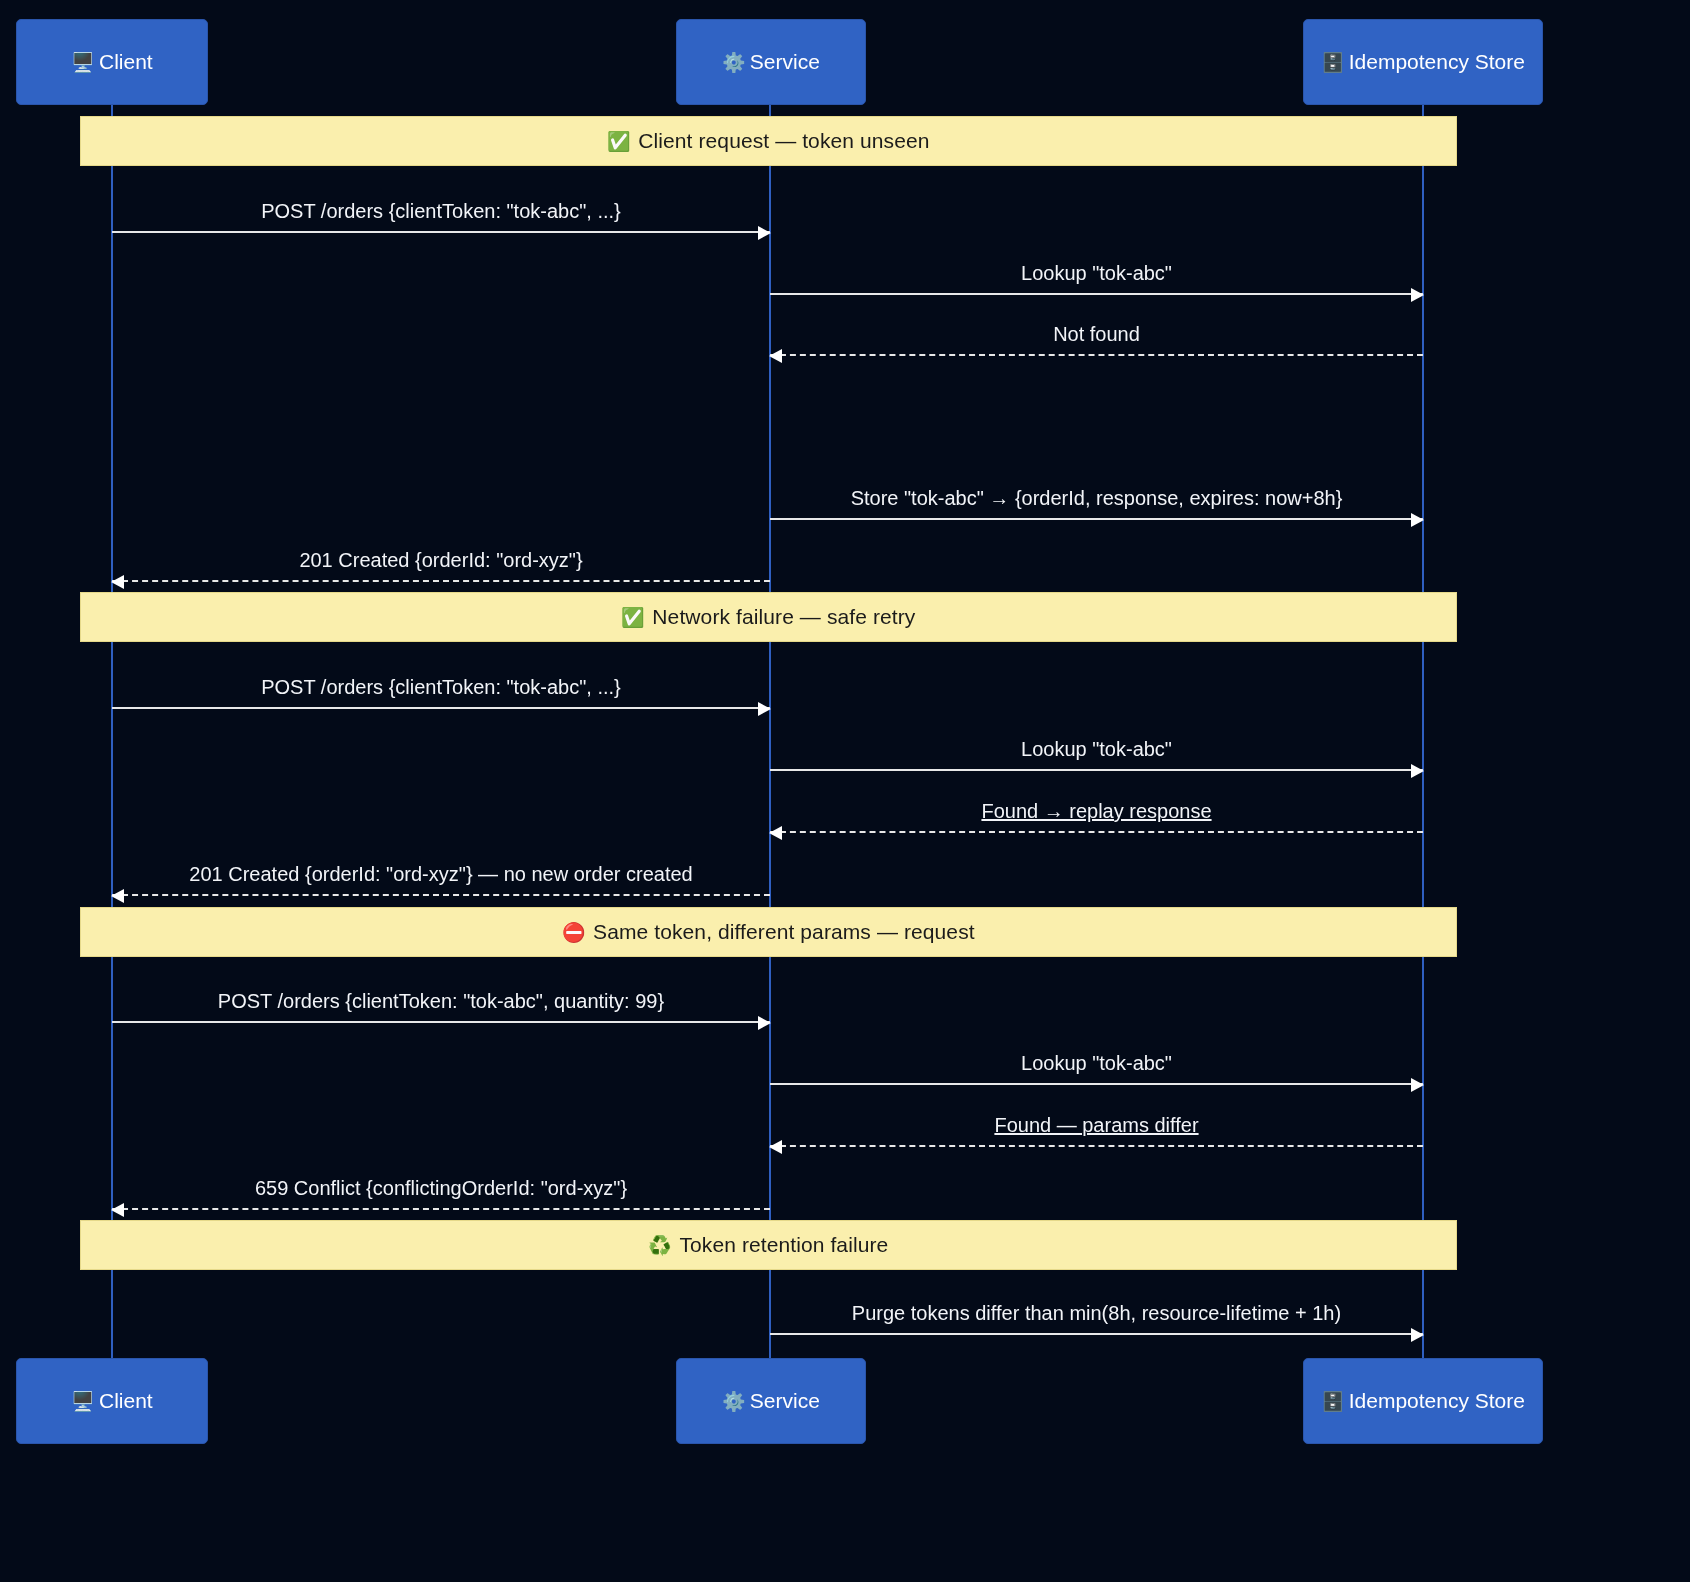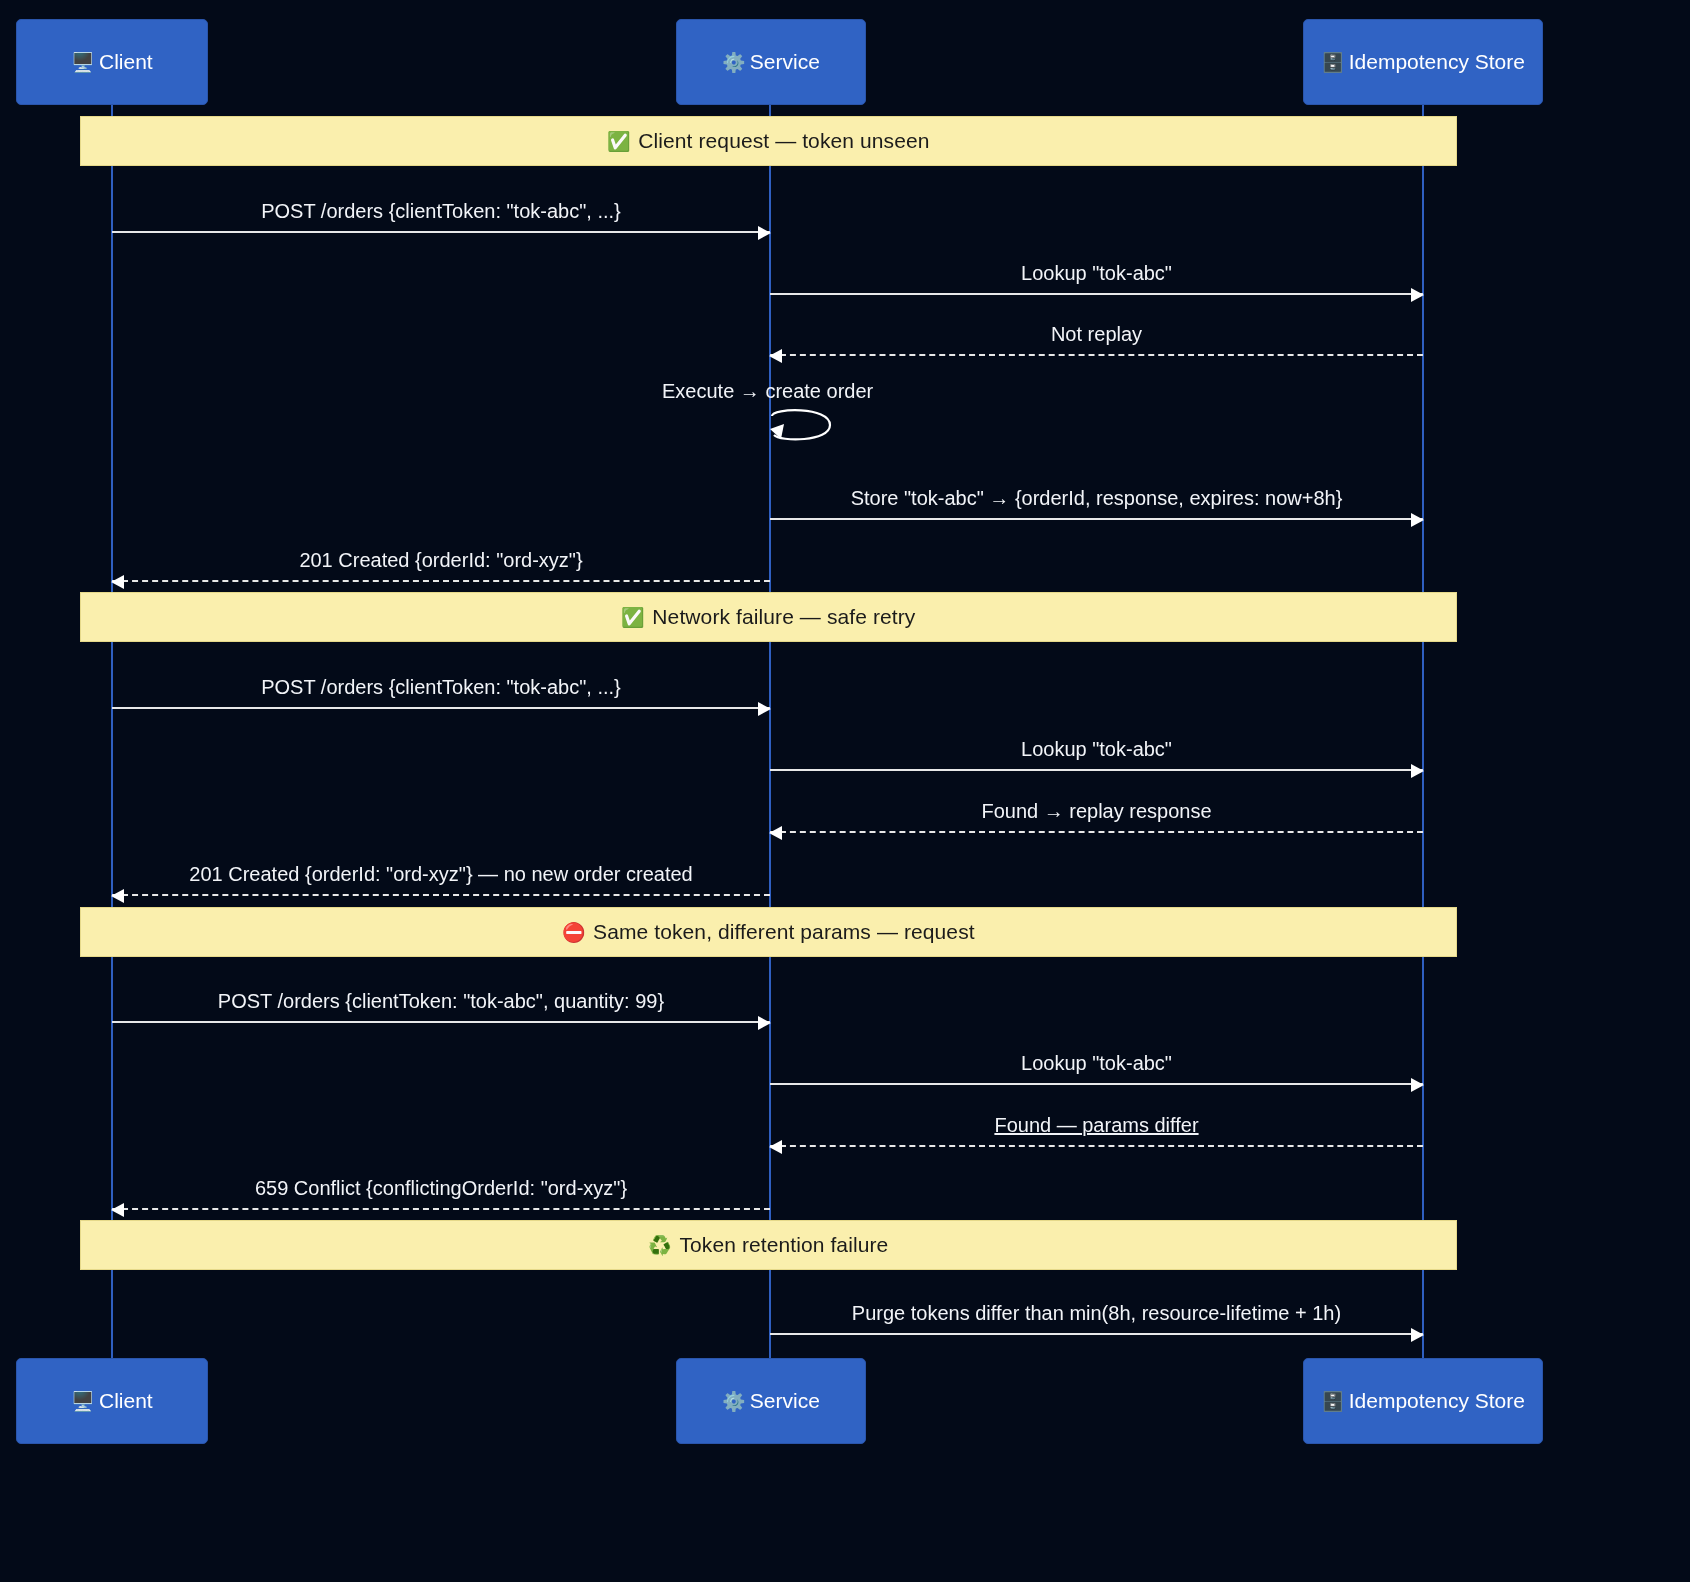--- a/index.html
+++ b/index.html
@@ -148,33 +148,26 @@
   </div>
 
   <div class="msg" style="left:770px; top:293px; width:653px;">
     <span class="msg-label" style="left:50%;">Lookup "tok-abc"</span>
     <div class="msg-line">
       <span class="arrow-head right"></span>
     </div>
   </div>
 
   <div class="msg" style="left:770px; top:354px; width:653px;">
-    <span class="msg-label" style="left:50%;">Not replay</span>
-    <div class="msg-line dashed">
-      <span class="arrow-head left"></span>
-    </div>
-  </div>
-
-  <div class="self-msg" style="left:770px; top:380px; width:200px; height:75px;">
-    <span class="self-label" style="left:-108px; top:0px;">Execute → create order</span>
-    <svg width="90" height="75" viewBox="0 0 90 75">
-      <path d="M 2 36 C 2 28, 60 26, 60 45 C 60 62, 10 62, 4 55" fill="none" stroke="#ffffff" stroke-width="2.2"></path>
-      <polygon points="0,49 14,44 11,59" fill="#ffffff"></polygon>
-    </svg>
-  </div>
+    <span class="msg-label" style="left:50%;">Not found</span>
+    <div class="msg-line dashed">
+      <span class="arrow-head left"></span>
+    </div>
+  </div>
+
 
   <div class="msg" style="left:770px; top:518px; width:653px;">
     <span class="msg-label" style="left:50%;">Store "tok-abc" → {orderId, response, expires: now+8h}</span>
     <div class="msg-line">
       <span class="arrow-head right"></span>
     </div>
   </div>
 
   <div class="msg" style="left:112px; top:580px; width:658px;">
     <span class="msg-label" style="left:50%;">201 Created {orderId: "ord-xyz"}</span>
@@ -198,21 +191,21 @@
   </div>
 
   <div class="msg" style="left:770px; top:769px; width:653px;">
     <span class="msg-label" style="left:50%;">Lookup "tok-abc"</span>
     <div class="msg-line">
       <span class="arrow-head right"></span>
     </div>
   </div>
 
   <div class="msg" style="left:770px; top:831px; width:653px;">
-    <span class="msg-label" style="left:50%;">Found → replay response</span>
+    <span class="msg-label" style="left:50%;text-decoration:underline;">Found → replay response</span>
     <div class="msg-line dashed">
       <span class="arrow-head left"></span>
     </div>
   </div>
 
   <div class="msg" style="left:112px; top:894px; width:658px;">
     <span class="msg-label" style="left:50%;">201 Created {orderId: "ord-xyz"} — no new order created</span>
     <div class="msg-line dashed">
       <span class="arrow-head left"></span>
     </div>

